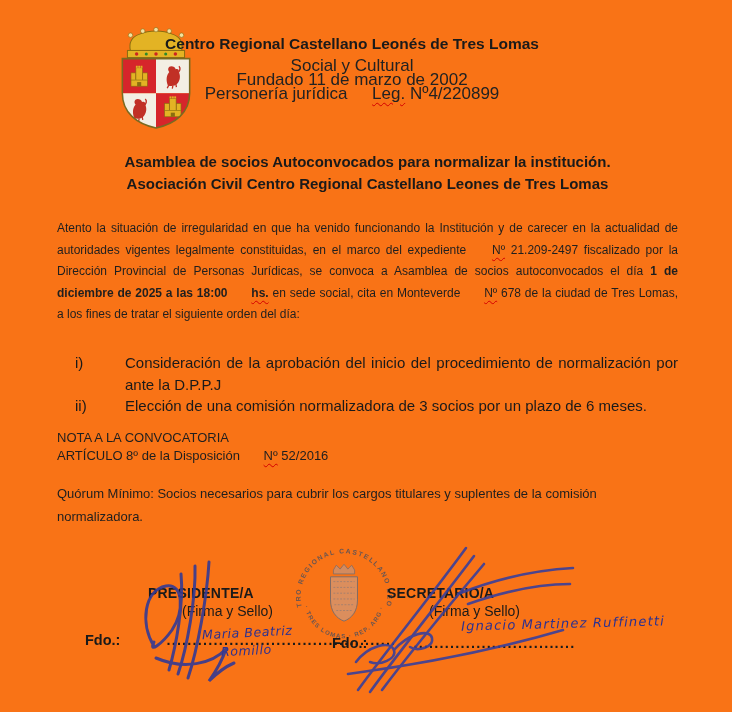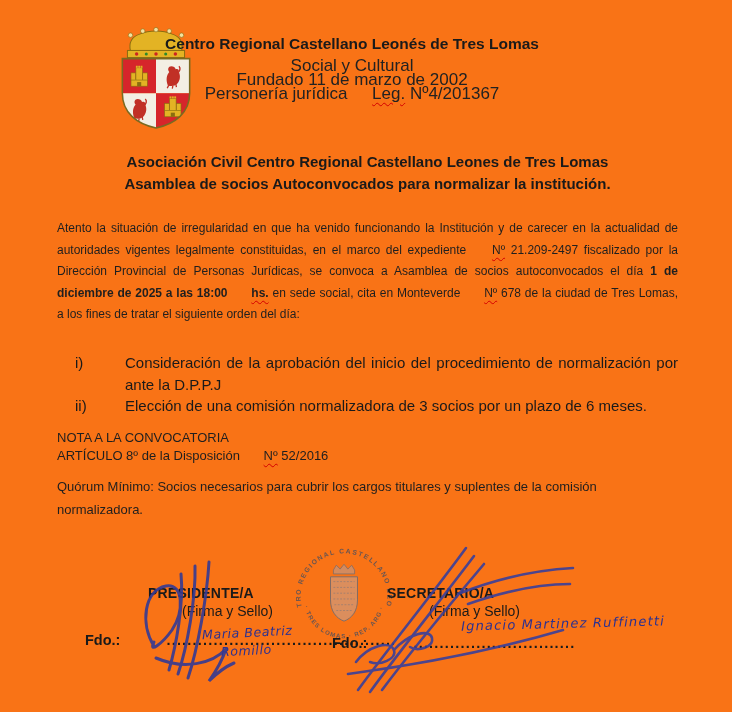--- a/index.html
+++ b/index.html
@@ -29,21 +29,21 @@
 
   
   .agenda { left:57px; top:352px; width:621px; font-size:15px; line-height:21.5px; }
   .agenda-row { display:flex; }
   .agenda-marker { width:68px; padding-left:18px; flex:none; }
   .agenda-text { flex:1; text-align:justify; }
 
   
   .note { left:57px; top:429px; font-size:13px; color:#1f1f1f; }
   .note-line { line-height:18px; }
-  .note-quorum { width:560px; line-height:23px; margin-top:10px; }
+  .note-quorum { width:560px; line-height:23px; margin-top:17px; }
 
   
   .role { font-weight:bold; font-size:14px; letter-spacing:.2px; }
   .firma { font-size:14px; }
   .fdo { font-size:14.5px; font-weight:bold; display:flex; align-items:flex-end;gap:46px; }
   .dots { display:inline-block; overflow:hidden; white-space:nowrap;
           letter-spacing:1.2px; font-weight:bold; }
   .hand { font-family:"DejaVu Sans", sans-serif; font-style:italic;
           color:#2d3190; letter-spacing:.6px; }
   svg.ink { pointer-events:none; }
@@ -98,26 +98,26 @@
       <use href="#lion" transform="translate(22.5,80)"></use>
       <use href="#castle" transform="translate(55.5,79)"></use>
     </g>
     <path d="M6,31 h66 v34 c0,19 -14,30 -33,34 c-19,-4 -33,-15 -33,-34 z" fill="none" stroke="#7a6a20" stroke-width="1.5"></path>
   </svg>
 
   <div class="abs centered org-name">Centro Regional Castellano Leonés de Tres Lomas</div>
   <div class="abs centered org-sub" style="top:56px;">Social y Cultural</div>
   <div class="abs centered org-sub" style="top:70px;">Fundado 11 de marzo de 2002</div>
   <div class="abs centered org-sub" style="top:84px;">
-    <span>Personería jurídica </span><span class="sp">Leg.</span><span> Nº4/201367</span>
+    <span>Personería jurídica </span><span class="sp">Leg.</span><span> Nº4/220899</span>
   </div>
 
   <div class="abs doc-title">
+    <div>Asamblea de socios Autoconvocados para normalizar la institución.</div>
     <div>Asociación Civil Centro Regional Castellano Leones de Tres Lomas</div>
-    <div>Asamblea de socios Autoconvocados para normalizar la institución.</div>
   </div>
 
   <div class="abs body-par">
     <span>Atento la situación de irregularidad en que ha venido funcionando la Institución y de carecer en la actualidad de autoridades vigentes legalmente constituidas, en el marco del expediente </span><span class="sp">Nº</span><span> 21.209-2497 fiscalizado por la Dirección Provincial de Personas Jurídicas, se convoca a Asamblea de socios autoconvocados el día </span><span class="b">1 de diciembre de 2025 a las 18:00 </span><span class="b sp">hs.</span><span> en sede social, cita en Monteverde </span><span class="sp">Nº</span><span> 678 de la ciudad de Tres Lomas, a los fines de tratar el siguiente orden del día:</span>
   </div>
 
   <div class="abs agenda">
     <div class="agenda-row">
       <div class="agenda-marker">i)</div>
       <div class="agenda-text">Consideración de la aprobación del inicio del procedimiento de normalización por ante la D.P.P.J</div>

